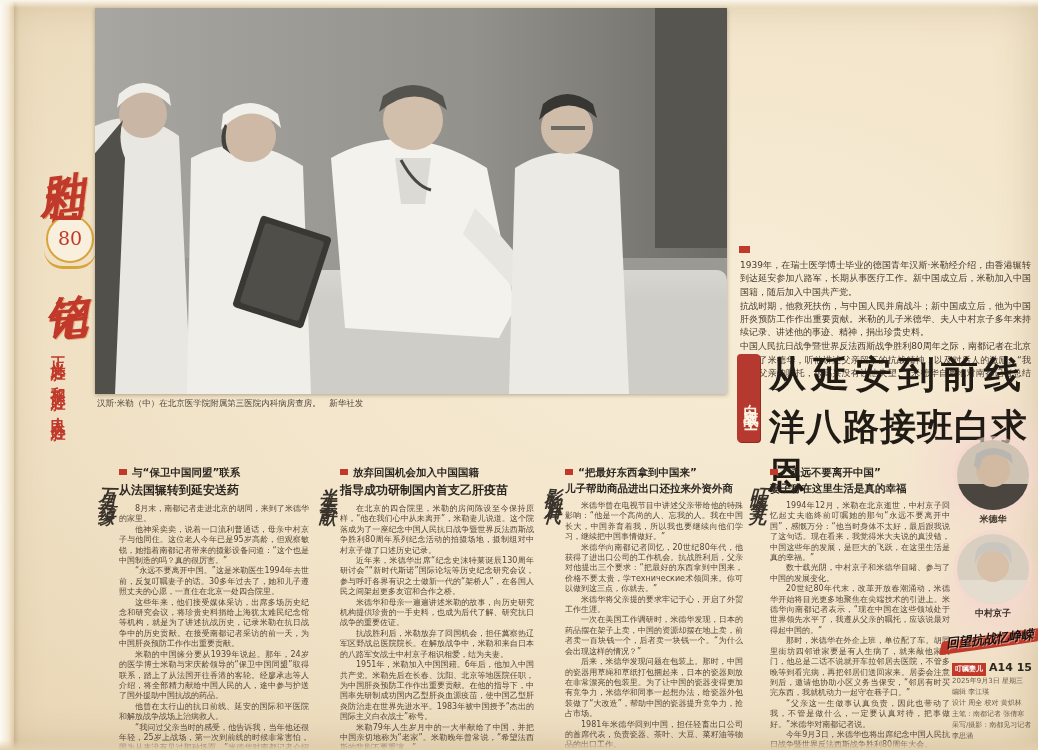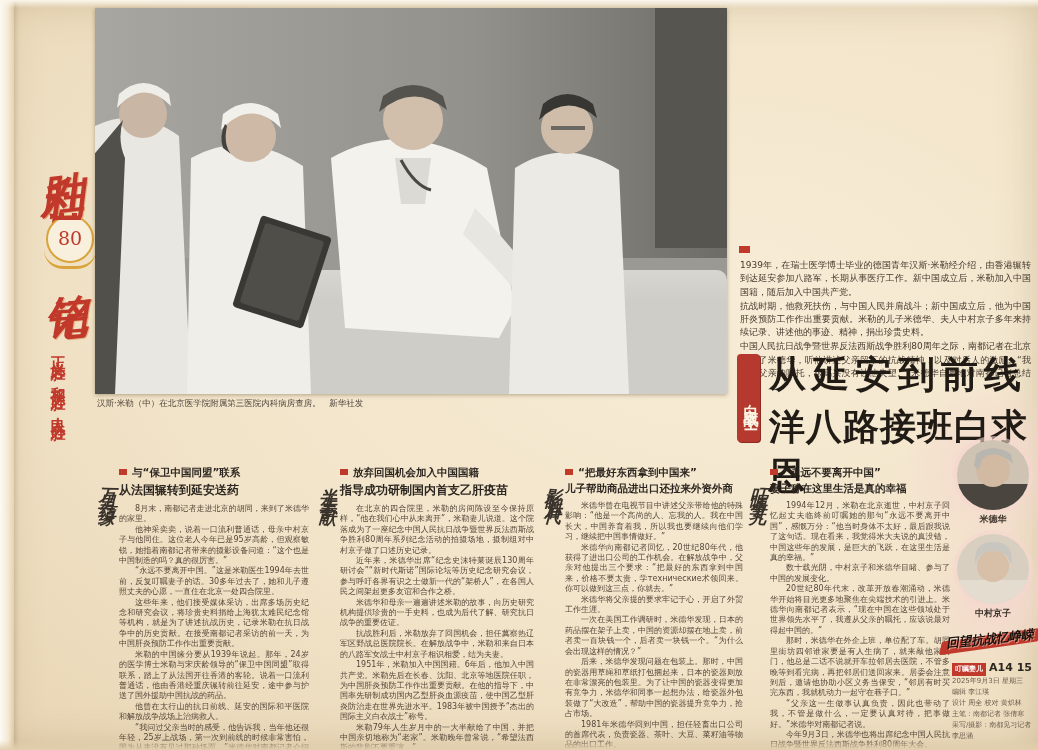--- a/index.html
+++ b/index.html
@@ -186,21 +186,21 @@
     <div class="col-body">
       <div class="col-head">
         <div class="t1"><span class="sq"></span><span>与“保卫中国同盟”联系</span></div>
         <div class="t2">从法国辗转到延安送药</div>
       </div>
       <div class="col-text">
           <p>8月末，南都记者走进北京的胡同，来到了米德华的家里。</p>
           <p>他神采奕奕，说着一口流利普通话，母亲中村京子与他同住。这位老人今年已是95岁高龄，但观察敏锐，她指着南都记者带来的摄影设备问道：“这个也是中国制造的吗？真的很厉害。”</p>
           <p>“永远不要离开中国。”这是米勒医生1994年去世前，反复叮嘱妻子的话。30多年过去了，她和儿子遵照丈夫的心愿，一直住在北京一处四合院里。</p>
           <p>这些年来，他们接受媒体采访，出席多场历史纪念和研究会议，将珍贵史料捐给上海犹太难民纪念馆等机构，就是为了讲述抗战历史，记录米勒在抗日战争中的历史贡献。在接受南都记者采访的前一天，为中国肝炎预防工作作出重要贡献。</p>
-          <p>米勒的中国缘分要从1939年说起。那年，24岁的医学博士米勒与宋庆龄领导的“保卫中国同盟”取得联系，踏上了从法国开往香港的客轮。说着一口流利普通话，他由香港经重庆辗转前往延安，途中参与护送了国外援助中国抗战的药品。</p>
+          <p>米勒的中国缘分要从1939年说起。那年，24岁的医学博士米勒与宋庆龄领导的“保卫中国同盟”取得联系，踏上了从法国开往香港的客轮。经廖承志等人介绍，将全部精力献给中国人民的人，途中参与护送了国外援助中国抗战的药品。</p>
           <p>他曾在太行山的抗日前线、延安的国际和平医院和解放战争战场上治病救人。</p>
           <p>“我问过父亲当时的感受，他告诉我，当年他还很年轻，25岁上战场，第一次到前线的时候非常害怕，因为从来没有见过那种场面。”米德华对南都记者介绍说，“父亲是接了白求恩的班，在前线专门做医疗手术队的。”</p>
         </div>
     </div>
   </div>
 
   <div class="colgroup g2">
     <div class="side-label">半生奉献</div>
     <div class="col-body">
       <div class="col-head">
@@ -221,21 +221,21 @@
 
   <div class="colgroup g3">
     <div class="side-label">影响后代</div>
     <div class="col-body">
       <div class="col-head">
         <div class="t1"><span class="sq"></span><span>“把最好东西拿到中国来”</span></div>
         <div class="t2" style="font-size:10.5px;">儿子帮助商品进出口还拉来外资外商</div>
       </div>
       <div class="col-text">
           <p>米德华曾在电视节目中讲述父亲带给他的特殊影响：“他是一个高尚的人、忘我的人。我在中国长大，中国养育着我，所以我也要继续向他们学习，继续把中国事情做好。”</p>
-          <p>米德华向南都记者回忆，20世纪80年代，他获得了进出口公司的工作机会。在解放战争中，父亲对他提出三个要求：“把最好的东西拿到中国来，价格不要太贵，学технические术领回来。你可以做到这三点，你就去。”</p>
+          <p>米德华向南都记者回忆，20世纪80年代，他获得了进出口公司的工作机会。抗战胜利后，父亲对他提出三个要求：“把最好的东西拿到中国来，价格不要太贵，学технические术领回来。你可以做到这三点，你就去。”</p>
           <p>米德华将父亲提的要求牢记于心，开启了外贸工作生涯。</p>
           <p>一次在美国工作调研时，米德华发现，日本的药品摆在架子上卖，中国的资源却摆在地上卖，前者卖一百块钱一个，后者卖一块钱一个。“为什么会出现这样的情况？”</p>
           <p>后来，米德华发现问题在包装上。那时，中国的瓷器用草绳和草纸打包捆起来，日本的瓷器则放在非常漂亮的包装里。为了让中国的瓷器变得更加有竞争力，米德华和同事一起想办法，给瓷器外包装做了“大改造”，帮助中国的瓷器提升竞争力，抢占市场。</p>
           <p>1981年米德华回到中国，担任轻畜出口公司的首席代表，负责瓷器、茶叶、大豆、菜籽油等物品的出口工作。</p>
           <p>“我既帮助中国进口商品，也帮助中国的产品出口，还协助把外国的企业家拉到中国来，和中国的企业合资办公司。这样工作一直做到了2000年。父亲知道我对中国经济发展作了一点贡献，他比较满意，我很高兴没有让他失望。”米德华说。</p>
         </div>
     </div>
   </div>
 
   <div class="colgroup g4">

